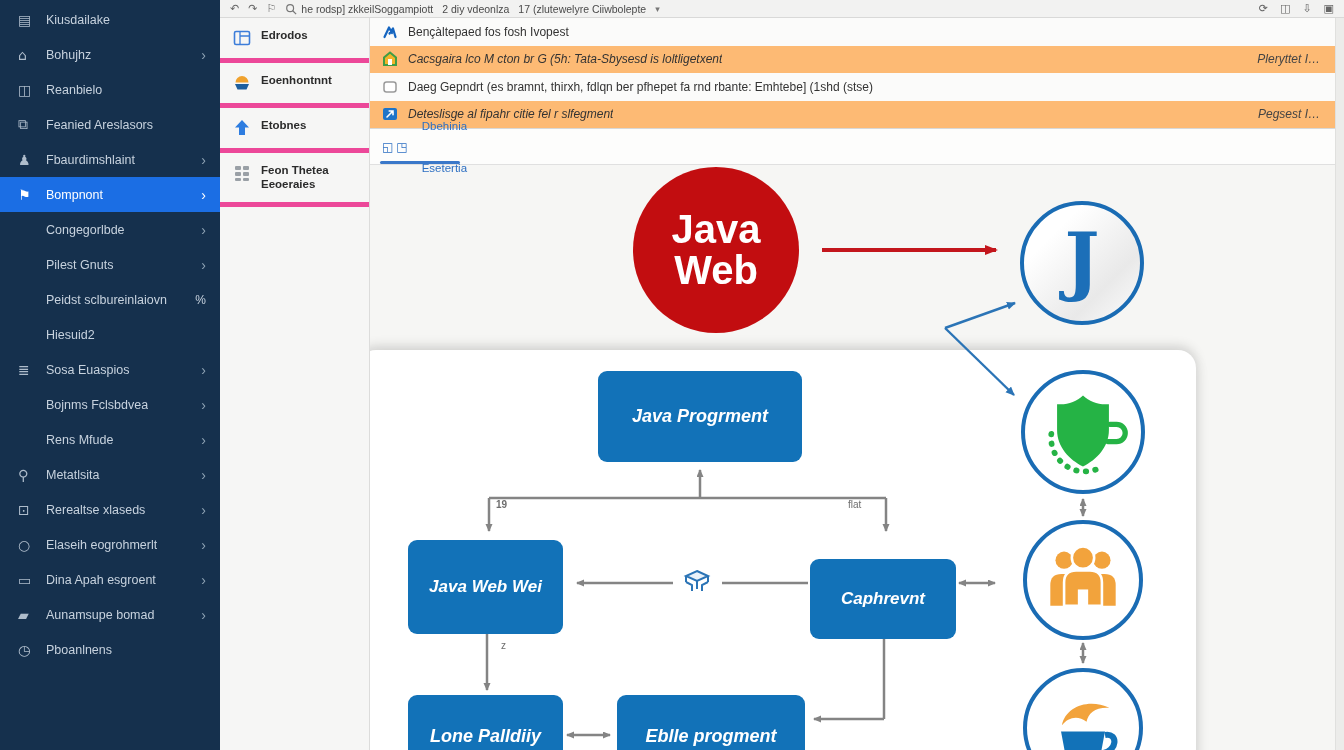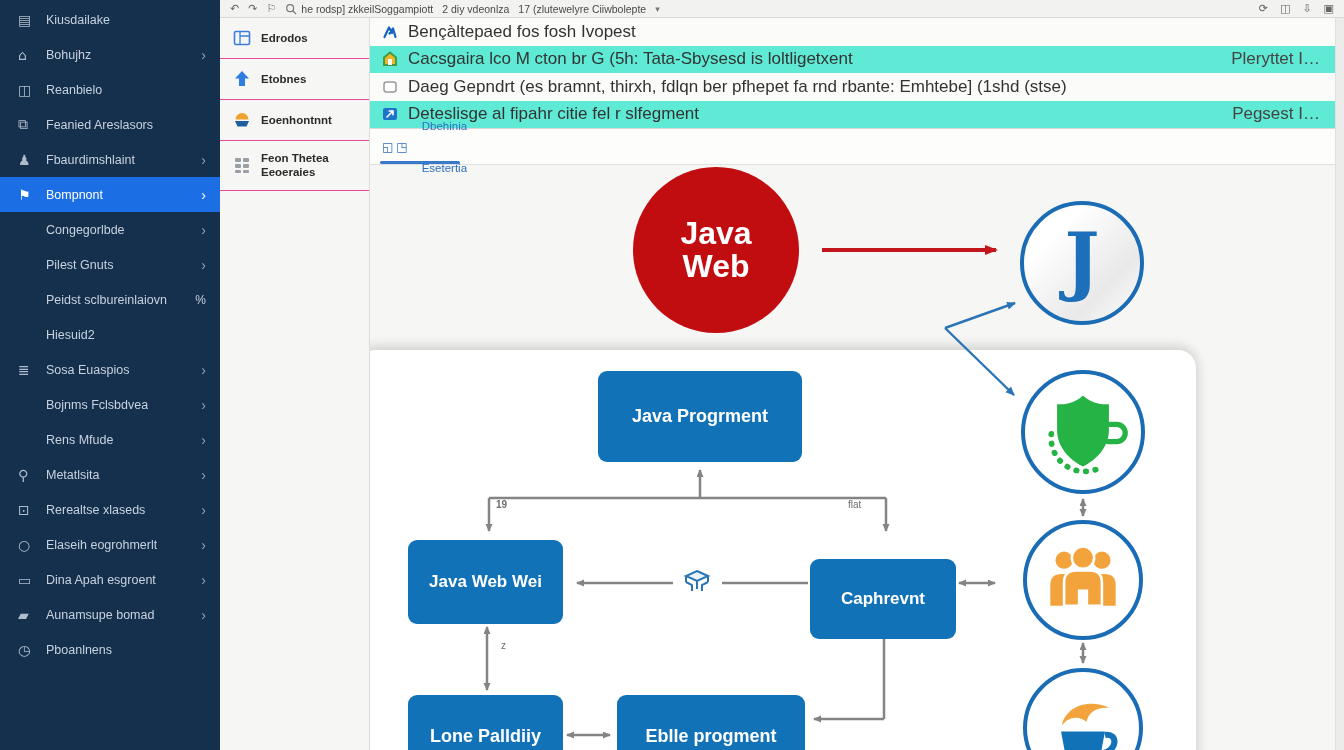--- a/index.html
+++ b/index.html
@@ -20,46 +20,46 @@
 
   
   .toolbar{position:absolute;left:220px;top:0;width:1124px;height:18px;background:#f2f2f1;border-bottom:1px solid #d9d9d8;display:flex;align-items:center;gap:9px;padding:0 10px;box-sizing:border-box;font-size:10.5px;color:#4a4a4a;z-index:4;}
   .tb-ico{font-family:"DejaVu Sans",sans-serif;font-size:11px;color:#666;}
   .tb-addr{display:flex;align-items:center;gap:4px;text-align:right;}
   .tb-right{margin-left:auto;display:flex;gap:12px;}
   .caret{color:#777;font-size:9px;}
 
   
   .panel{position:absolute;left:220px;top:18px;width:150px;bottom:0;background:#f6f6f5;border-right:1px solid #dcdcdb;box-sizing:border-box;z-index:3;}
-  .panel-item{display:flex;align-items:center;gap:9px;padding:10px 8px 10px 12px;border-bottom:1px solid #ec4899;font-size:11.5px;font-weight:700;color:#2b2b2b;}
+  .panel-item{display:flex;gap:9px;padding:10px 8px 10px 12px;border-bottom:5px solid #ec4899;font-size:11.5px;font-weight:700;color:#2b2b2b;}
   .panel-item svg{flex:none;}
   .p-lbls{display:flex;flex-direction:column;line-height:1.25;}
 
   
   .rows{position:absolute;left:370px;top:18px;width:974px;z-index:2;}
-  .row{height:27.5px;display:flex;align-items:center;gap:10px;padding:0 24px 0 12px;font-size:17px;color:#333;background:#fbfbfa;}
-  .row.alt{background:#5eead4;}
+  .row{height:27.5px;display:flex;align-items:center;gap:10px;padding:0 24px 0 12px;font-size:12px;color:#333;background:#fbfbfa;}
+  .row.alt{background:#fdba74;font-style:italic;}
   .row svg{flex:none;}
   .row .rtxt{white-space:nowrap;overflow:hidden;text-overflow:ellipsis;}
   .row .rright{margin-left:auto;color:#444;flex:none;}
 
   
   .tabbar{position:absolute;left:370px;top:128px;width:974px;height:37px;background:#fdfdfc;border-top:1px solid #d8d8d7;border-bottom:1px solid #e0e0e0;display:flex;align-items:center;gap:14px;padding-left:12px;box-sizing:border-box;font-size:11.5px;color:var(--tab-blue,#2d6fc2);z-index:2;}
   .tab-icos{display:flex;gap:3px;font-family:"DejaVu Sans",sans-serif;font-size:12px;}
   .tab{cursor:default;}
   .tab-underline{position:absolute;left:10px;bottom:0;width:80px;height:3px;background:#3a78c9;border-radius:2px;}
 
   
   .canvas{position:absolute;left:370px;top:165px;width:974px;height:585px;background:#f6f6f4;z-index:1;}
   .card{position:absolute;left:-12px;top:185px;width:838px;height:430px;background:#fff;border-radius:18px;box-shadow:0 -4px 12px rgba(0,0,0,.14),0 6px 16px rgba(0,0,0,.08);z-index:1;}
   .wires{position:absolute;left:0;top:0;z-index:2;pointer-events:none;}
-  .src-circle{position:absolute;left:263px;top:2px;width:166px;height:166px;border-radius:50%;background:var(--brand-red,#c20d10);color:#fff;display:flex;align-items:center;justify-content:center;text-align:center;font-weight:700;font-size:32px;line-height:1.03;white-space:pre-line;z-index:2;}
-  .nbox{position:absolute;background:var(--node-blue,#1272b8);color:#fff;font-weight:700;border-radius:9px;display:flex;align-items:center;justify-content:center;text-align:right;font-size:17px;z-index:3;padding:0 6px;box-sizing:border-box;}
+  .src-circle{position:absolute;left:263px;top:2px;width:166px;height:166px;border-radius:50%;background:var(--brand-red,#c20d10);color:#fff;display:flex;align-items:center;justify-content:center;text-align:center;font-weight:700;font-size:40px;line-height:1.03;white-space:pre-line;z-index:2;}
+  .nbox{position:absolute;background:var(--node-blue,#1272b8);color:#fff;font-weight:700;border-radius:9px;display:flex;align-items:center;justify-content:center;text-align:right;font-size:17px;z-index:3;padding:0 6px;box-sizing:border-box;font-style:italic;}
   #box-root{left:228px;top:206px;width:204px;height:91px;font-size:18px;}
-  #box-left{left:38px;top:375px;width:155px;height:84px;}
+  #box-left{left:38px;top:375px;width:155px;height:94px;}
   #box-right{left:440px;top:394px;width:146px;height:80px;}
   #box-bl{left:38px;top:530px;width:155px;height:82px;font-size:18px;}
   #box-bm{left:247px;top:530px;width:188px;height:82px;font-size:18px;}
   .edge-lbl{position:absolute;font-size:10px;color:#6d6d6d;z-index:4;}
   #lbl-bleft{left:126px;top:334px;font-weight:bold;}
   #lbl-bright{left:478px;top:334px;}
   #lbl-mid{left:131px;top:475px;}
   .circ{position:absolute;border:4px solid var(--ring-blue,#1a6cb4);border-radius:50%;background:#fff;display:flex;align-items:center;justify-content:center;box-sizing:border-box;z-index:4;}
   #circ-j{left:650px;top:36px;width:124px;height:124px;background:linear-gradient(135deg,#fff 25%,#e9e9e9 70%,#fdfdfd);}
   #circ-j .jglyph{font-family:"DejaVu Serif","Liberation Serif",serif;font-weight:700;font-size:74px;color:#1c6fb8;margin-top:-6px;}
@@ -238,33 +238,33 @@
     <svg width="20" height="20" viewBox="0 0 20 20">
           <rect x="2.5" y="3.5" width="15" height="13" rx="1.5" fill="none" stroke="#3c7dd9" stroke-width="1.6"></rect>
           <path d="M8,3.5 V16.5 M8,8 H17.5" stroke="#3c7dd9" stroke-width="1.3" fill="none"></path>
         </svg>
     <span class="p-lbls">
           <span>Edrodos</span>
         </span>
   </div>
   <div class="panel-item">
     <svg width="20" height="20" viewBox="0 0 20 20">
+          <path d="M3.5,9.5 a6.5,6.5 0 0 1 13,0 z" fill="#f0a22e"></path>
+          <path d="M3,11 h14 l-2.5,5.5 h-9 z" fill="#1e5f9e"></path>
+        </svg>
+    <span class="p-lbls">
+          <span>Eoenhontnnt</span>
+        </span>
+  </div>
+  <div class="panel-item">
+    <svg width="20" height="20" viewBox="0 0 20 20">
           <polygon points="10,2 17,9.5 13,9.5 13,17 7,17 7,9.5 3,9.5" fill="#2e7de0"></polygon>
         </svg>
     <span class="p-lbls">
           <span>Etobnes</span>
-        </span>
-  </div>
-  <div class="panel-item">
-    <svg width="20" height="20" viewBox="0 0 20 20">
-          <path d="M3.5,9.5 a6.5,6.5 0 0 1 13,0 z" fill="#f0a22e"></path>
-          <path d="M3,11 h14 l-2.5,5.5 h-9 z" fill="#1e5f9e"></path>
-        </svg>
-    <span class="p-lbls">
-          <span>Eoenhontnnt</span>
         </span>
   </div>
   <div class="panel-item">
     <svg width="20" height="20" viewBox="0 0 20 20">
           <g fill="#9aa0a6">
             <rect x="3" y="3" width="6" height="4" rx="1"></rect>
             <rect x="11" y="3" width="6" height="4" rx="1"></rect>
             <rect x="3" y="9" width="6" height="4" rx="1"></rect>
             <rect x="11" y="9" width="6" height="4" rx="1"></rect>
             <rect x="3" y="15" width="6" height="3" rx="1"></rect>

